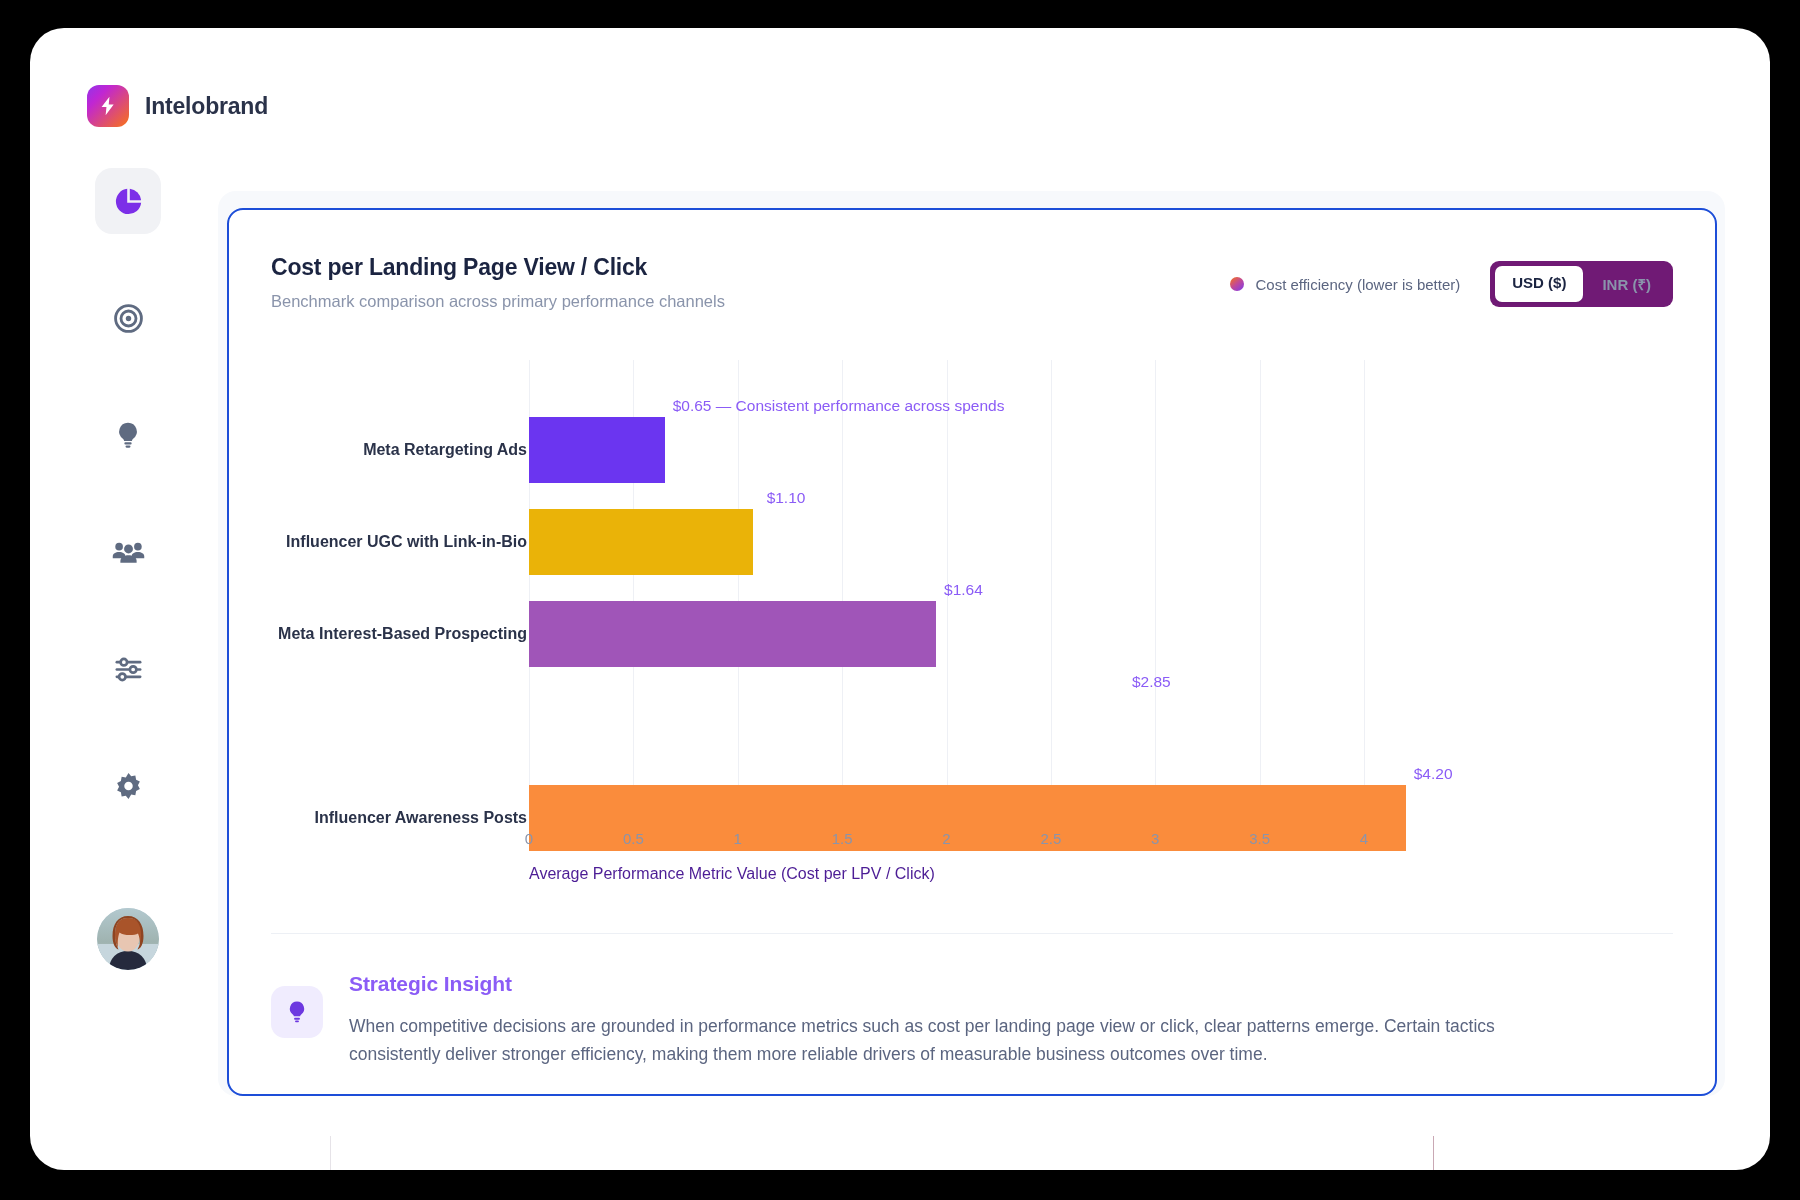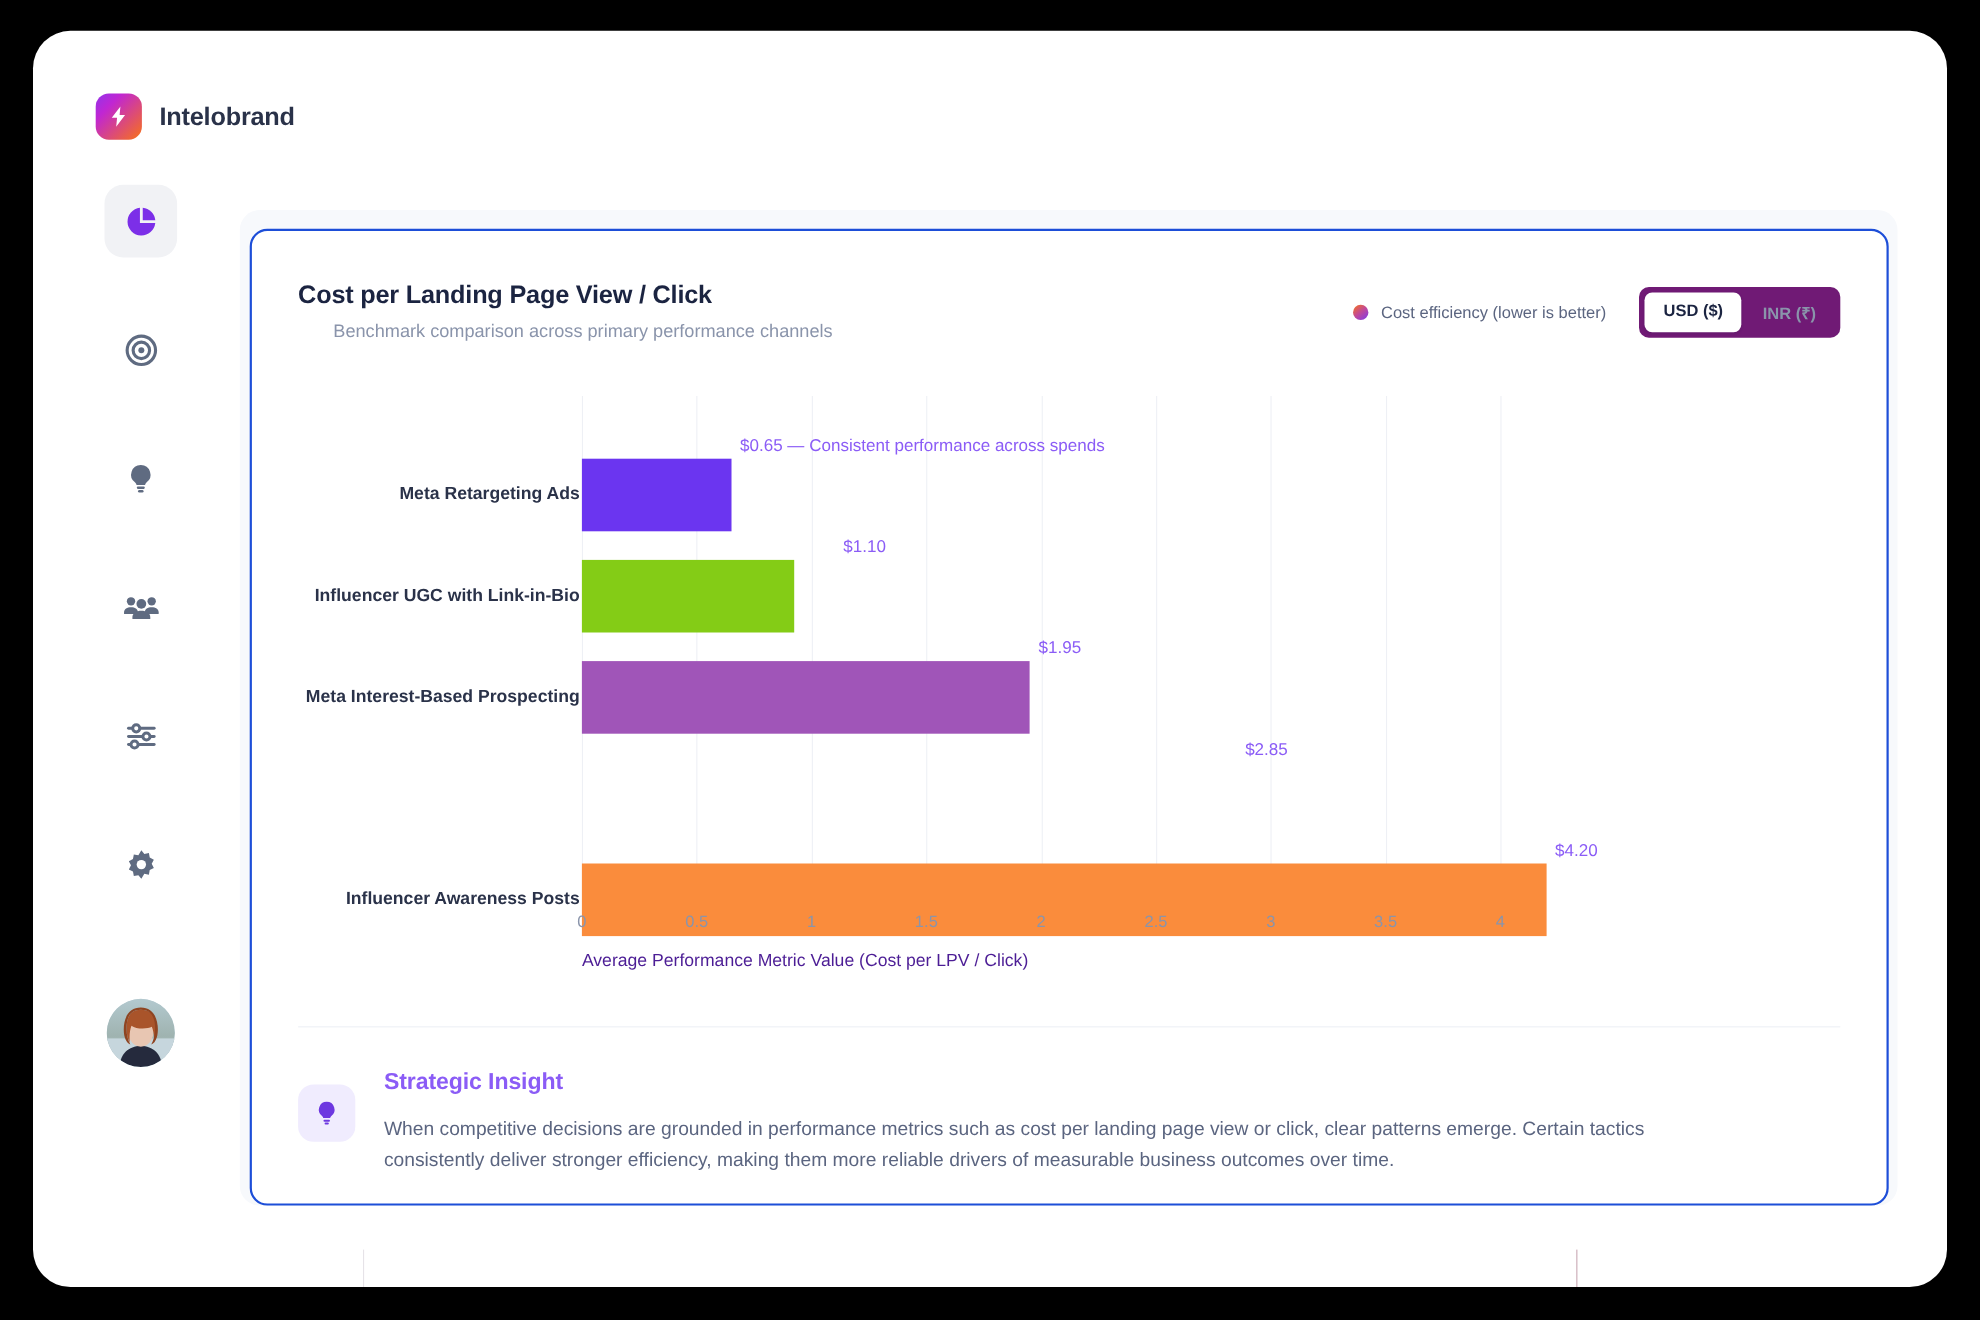--- a/index.html
+++ b/index.html
@@ -137,21 +137,20 @@
   .chart-title {
     font-size: 23px;
     font-weight: bold;
     color: #1b2441;
     letter-spacing: -0.2px;
   }
   .chart-subtitle {
     margin-top: 11px;
     font-size: 16.5px;
     color: #8a94ab;
-    margin-left: 32px;
   }
   .head-right {
     display: flex;
     align-items: center;
     gap: 30px;
     padding-top: 7px;
   }
   .legend {
     display: flex;
     align-items: center;
@@ -449,30 +448,30 @@
               <div class="gridline" style="left: 626.25px;"></div>
               <div class="gridline" style="left: 730.625px;"></div>
               <div class="gridline" style="left: 835px;"></div>
               <div class="row" style="top: 0px;">
                 <div class="bar" style="width: 135.688px; background: rgb(107, 53, 240);">
                   <div class="bar-label">Meta Retargeting Ads</div>
                 </div>
                 <div class="bar-value" style="left: 135.688px; top: 46px;">$0.65 — Consistent performance across spends</div>
               </div>
               <div class="row" style="top: 92px;">
-                <div class="bar" style="width: 193px; background: #84cc16;">
+                <div class="bar" style="width: 224px; background: #eab308;">
                   <div class="bar-label">Influencer UGC with Link-in-Bio</div>
                 </div>
                 <div class="bar-value" style="left: 229.625px; top: 46px;">$1.10</div>
               </div>
               <div class="row" style="top: 184px;">
                 <div class="bar" style="width: 407.062px; background: rgb(160, 85, 184);">
                   <div class="bar-label">Meta Interest-Based Prospecting</div>
                 </div>
-                <div class="bar-value" style="left: 407.062px; top: 46px;">$1.95</div>
+                <div class="bar-value" style="left: 407.062px; top: 46px;">$1.64</div>
               </div>
               <div class="row" style="top: 276px;">
                 <div class="bar-value" style="left: 594.938px; top: 46px;">$2.85</div>
               </div>
               <div class="row" style="top: 368px;">
                 <div class="bar" style="width: 876.75px; background: rgb(250, 140, 60);">
                   <div class="bar-label">Influencer Awareness Posts</div>
                 </div>
                 <div class="bar-value" style="left: 876.75px; top: 46px;">$4.20</div>
               </div>

